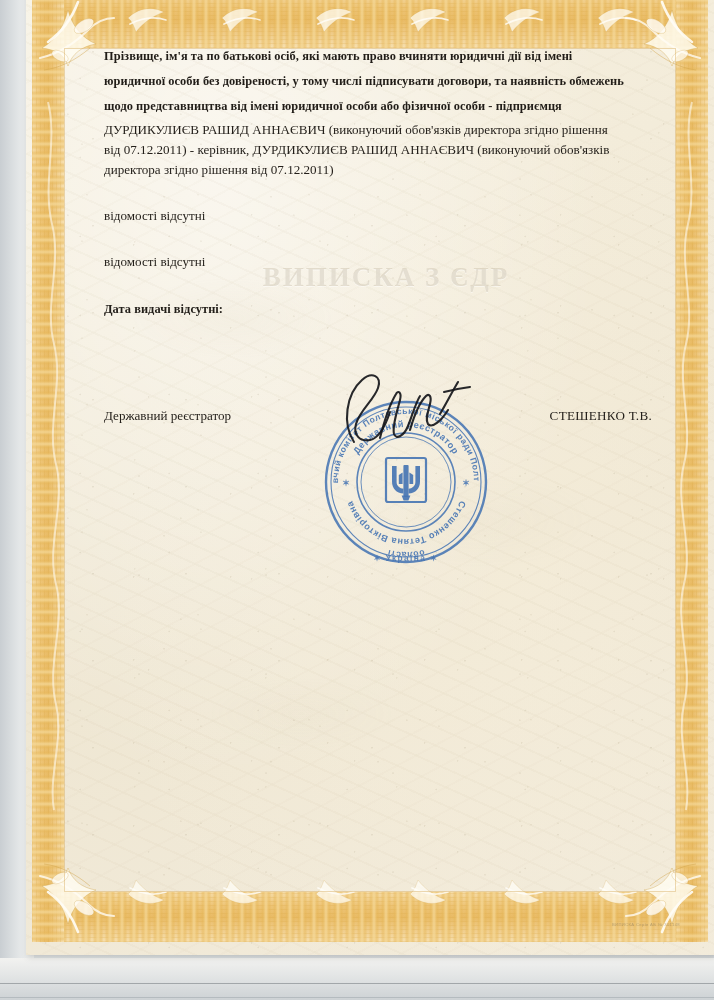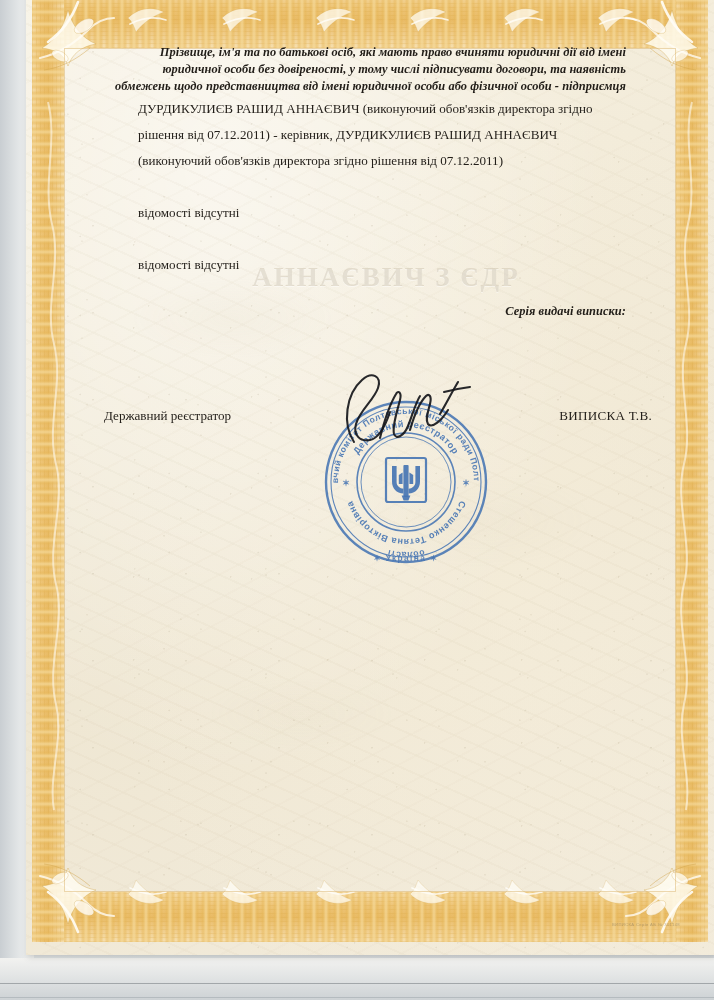--- a/index.html
+++ b/index.html
@@ -128,32 +128,31 @@
   }
   
   .scroll-svg{position:absolute;inset:0;}
 
   
   .content{
     position:absolute;left:78px;top:54px;width:522px;
     color:#2a2620;
   }
   .h-field{
-    font-weight:700;font-style:italic;
-    font-size:12.4px;line-height:17px;
+    font-weight:700;
+    font-size:12.4px;line-height:25px;
     letter-spacing:.05px;
     color:#211d18;
-    text-align:right;
+    text-align:left;
   }
   .v-field{
     font-weight:400;font-style:normal;
-    font-size:13.1px;line-height:26px;
+    font-size:13.1px;line-height:20px;
     color:#221e19;
     margin-top:1px;
-    margin-left:34px;
   }
   .gap-lg{height:25px;}
 
   .sig-row{
     position:absolute;left:78px;top:418px;width:548px;
     display:flex;justify-content:space-between;align-items:baseline;
   }
   .sig-role{font-size:13.1px;color:#221e19;}
   .sig-name{font-size:13.1px;color:#221e19;letter-spacing:.3px;}
 
@@ -183,21 +182,21 @@
 <div class="scan-bg"></div>
 <div class="scan-shadow-left"></div>
 <div class="scan-shadow-bottom"></div>
 <div class="scan-line-bottom"></div>
 <div class="scan-line-bottom2"></div>
 
 <div class="sheet">
 
   <div class="paper-grain"></div>
   <div class="watermark-field"></div>
-  <div class="watermark-text">АННАЄВИЧ З ЄДР</div>
+  <div class="watermark-text">ВИПИСКА З ЄДР</div>
 
   <div class="frame">
     <div class="band band-top"></div>
     <div class="band band-bottom"></div>
     <div class="band vert band-left"></div>
     <div class="band vert band-right"></div>
 
     <svg class="scroll-svg" viewBox="0 0 676 950" preserveAspectRatio="none">
       <defs>
         <g id="corner-flourish">
@@ -250,26 +249,26 @@
     <div class="gap-lg"></div>
 
     <div class="v-field">відомості відсутні</div>
 
     <div class="gap-lg"></div>
 
     <div class="v-field">відомості відсутні</div>
 
     <div class="gap-lg"></div>
 
-    <div class="h-field">Серія видачі виписки:</div>
+    <div class="h-field">Дата видачі відсутні:</div>
   </div>
 
   <div class="sig-row">
     <span class="sig-role">Державний реєстратор</span>
-    <span class="sig-name">ВИПИСКА Т.В.</span>
+    <span class="sig-name">СТЕШЕНКО Т.В.</span>
   </div>
 
   <svg class="seal" viewBox="0 0 168 168">
     <defs>
       <path id="arcOuterTop" d="M 16,84 A 68,68 0 0 1 152,84"></path>
       <path id="arcOuterBot" d="M 154,84 A 70,70 0 0 1 14,84"></path>
       <path id="arcInnerTop" d="M 29,84 A 55,55 0 0 1 139,84"></path>
       <path id="arcInnerBot" d="M 141,84 A 57,57 0 0 1 27,84"></path>
     </defs>
     <g fill="none" stroke="#2a62ad" stroke-opacity=".88">

